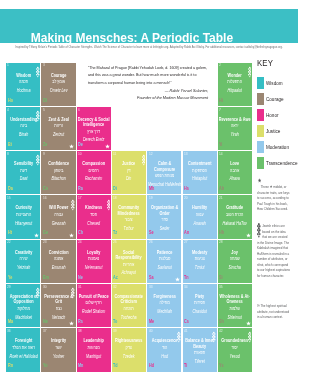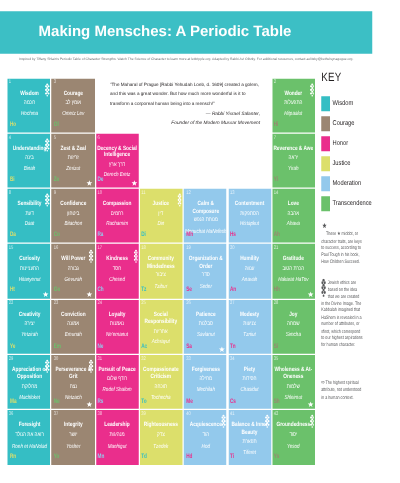--- a/index.html
+++ b/index.html
@@ -3,21 +3,21 @@
 <meta charset="utf-8">
 <style>
   html,body{margin:0;padding:0;}
   body{width:298px;height:386px;background:#fff;overflow:hidden;
        font-family:"Liberation Sans",sans-serif;}
   .page{position:relative;width:298px;height:386px;background:#fff;}
 
   
   .banner{position:absolute;left:0;top:9px;width:298px;height:34px;background:#3cbfc5;}
   .logo{position:absolute;left:8px;top:12px;width:19px;height:28px;}
-  .title{position:absolute;left:0;top:18px;width:264px;text-align:center;
+  .title{position:absolute;left:0;top:31px;width:264px;text-align:center;
          color:#ffffff;font-weight:bold;font-size:12px;
          font-family:"Liberation Sans Narrow","Liberation Sans",sans-serif;}
   .subtitle{position:absolute;left:4px;top:45.5px;width:290px;text-align:center;
             color:#6d6e71;font-size:2.7px;line-height:3.3px;}
 
   
   .grid{position:absolute;left:6px;top:62.5px;width:247px;height:313px;}
   .cell{position:absolute;box-sizing:border-box;overflow:hidden;}
   .cell .num{position:absolute;left:1.4px;top:0.8px;font-size:4.2px;line-height:4.3px;color:rgba(255,255,255,.75);transform:scaleX(.78);transform-origin:0 50%;}
   .cell .sym{position:absolute;left:1.6px;bottom:3px;font-size:5.2px;line-height:5.2px;font-weight:bold;transform:scaleX(.72);transform-origin:0 100%;}

